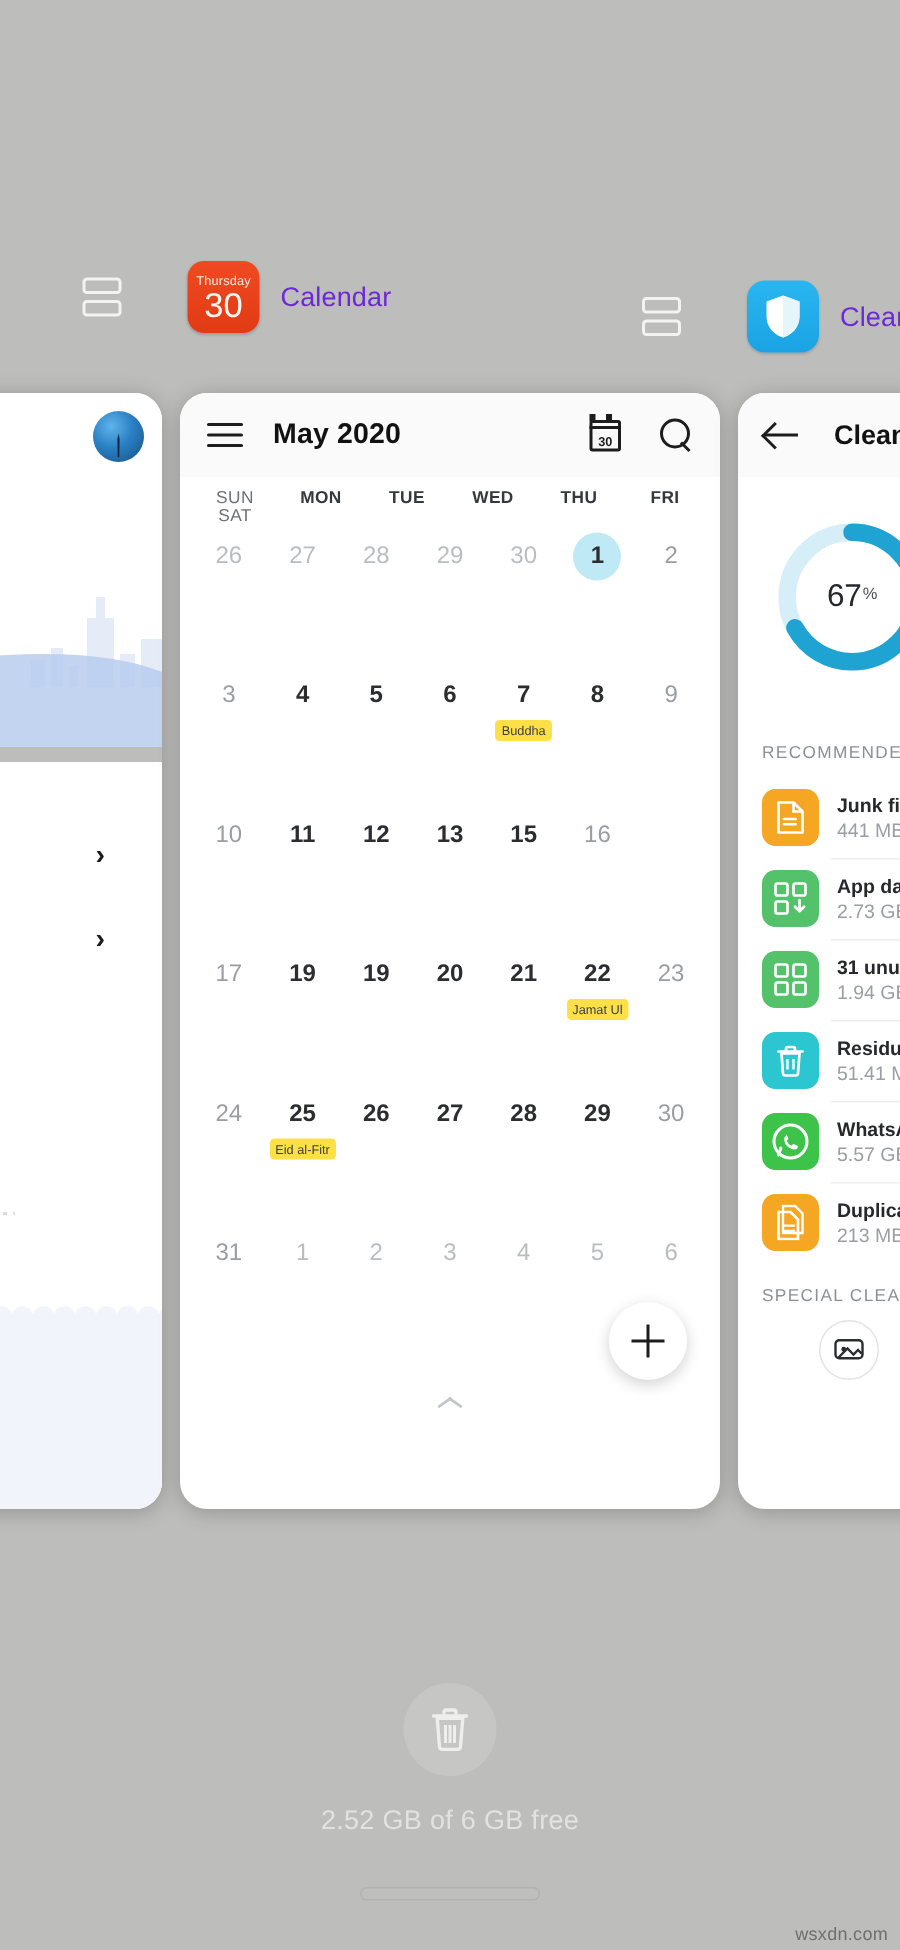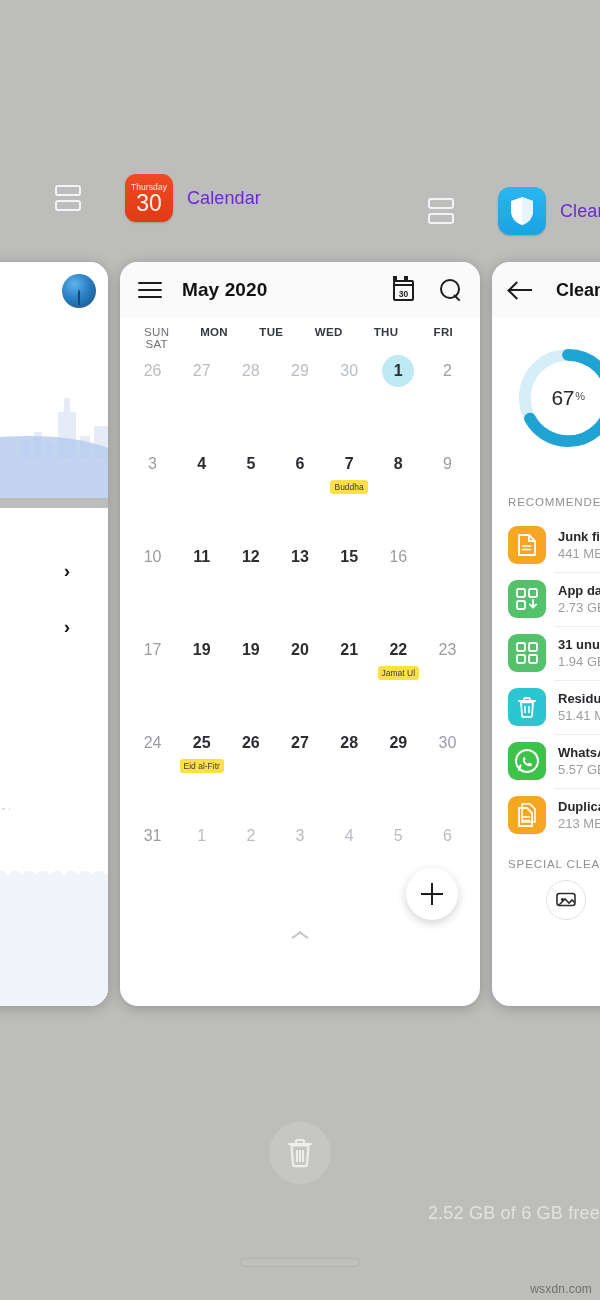--- a/index.html
+++ b/index.html
@@ -140,21 +140,21 @@
   .cl-t1 { font-size:13px; font-weight:700; color:#26282c; white-space:nowrap;}
   .cl-t2 { font-size:13px; color:#9b9ea2; white-space:nowrap; margin-top:2px;}
   .cl-special { font-size:11.5px; color:#8c8f93; letter-spacing:.9px; padding: 16px 0 0 16px; white-space:nowrap;}
   .cl-sp-circle { margin: 10px 0 0 54px; width:40px; height:40px; border-radius:50%; border:1px solid #e3e3e3; display:flex; align-items:center; justify-content:center;}
 
   
   .bottom-trash {
     position:absolute; left:50%; margin-left:-31px; top:1122px; width:62px; height:62px; border-radius:50%;
     background:#c6c6c4; display:flex; align-items:center; justify-content:center;
   }
-  .bottom-text { position:absolute; left:0; right:0; top:1203px; text-align:right; font-size:18px; color:#e2e2e0; letter-spacing:.2px;}
+  .bottom-text { position:absolute; left:0; right:0; top:1203px; text-align:center; font-size:18px; color:#e2e2e0; letter-spacing:.2px;}
   .home-ind { position:absolute; left:50%; margin-left:-60px; top:1258px; width:120px; height:9px; border-radius:6px; border:1.5px solid #b2b2b0; background:#bfbfbd;}
   .wm { position:absolute; right:8px; bottom:4px; font-size:12px; color:#6f6f6f; letter-spacing:.2px;}
 </style>
 </head>
 <body>
 
 <div id="root">
 
   <div class="app-header" style="left:55px; top:170px;">
     <div class="split-icon">

